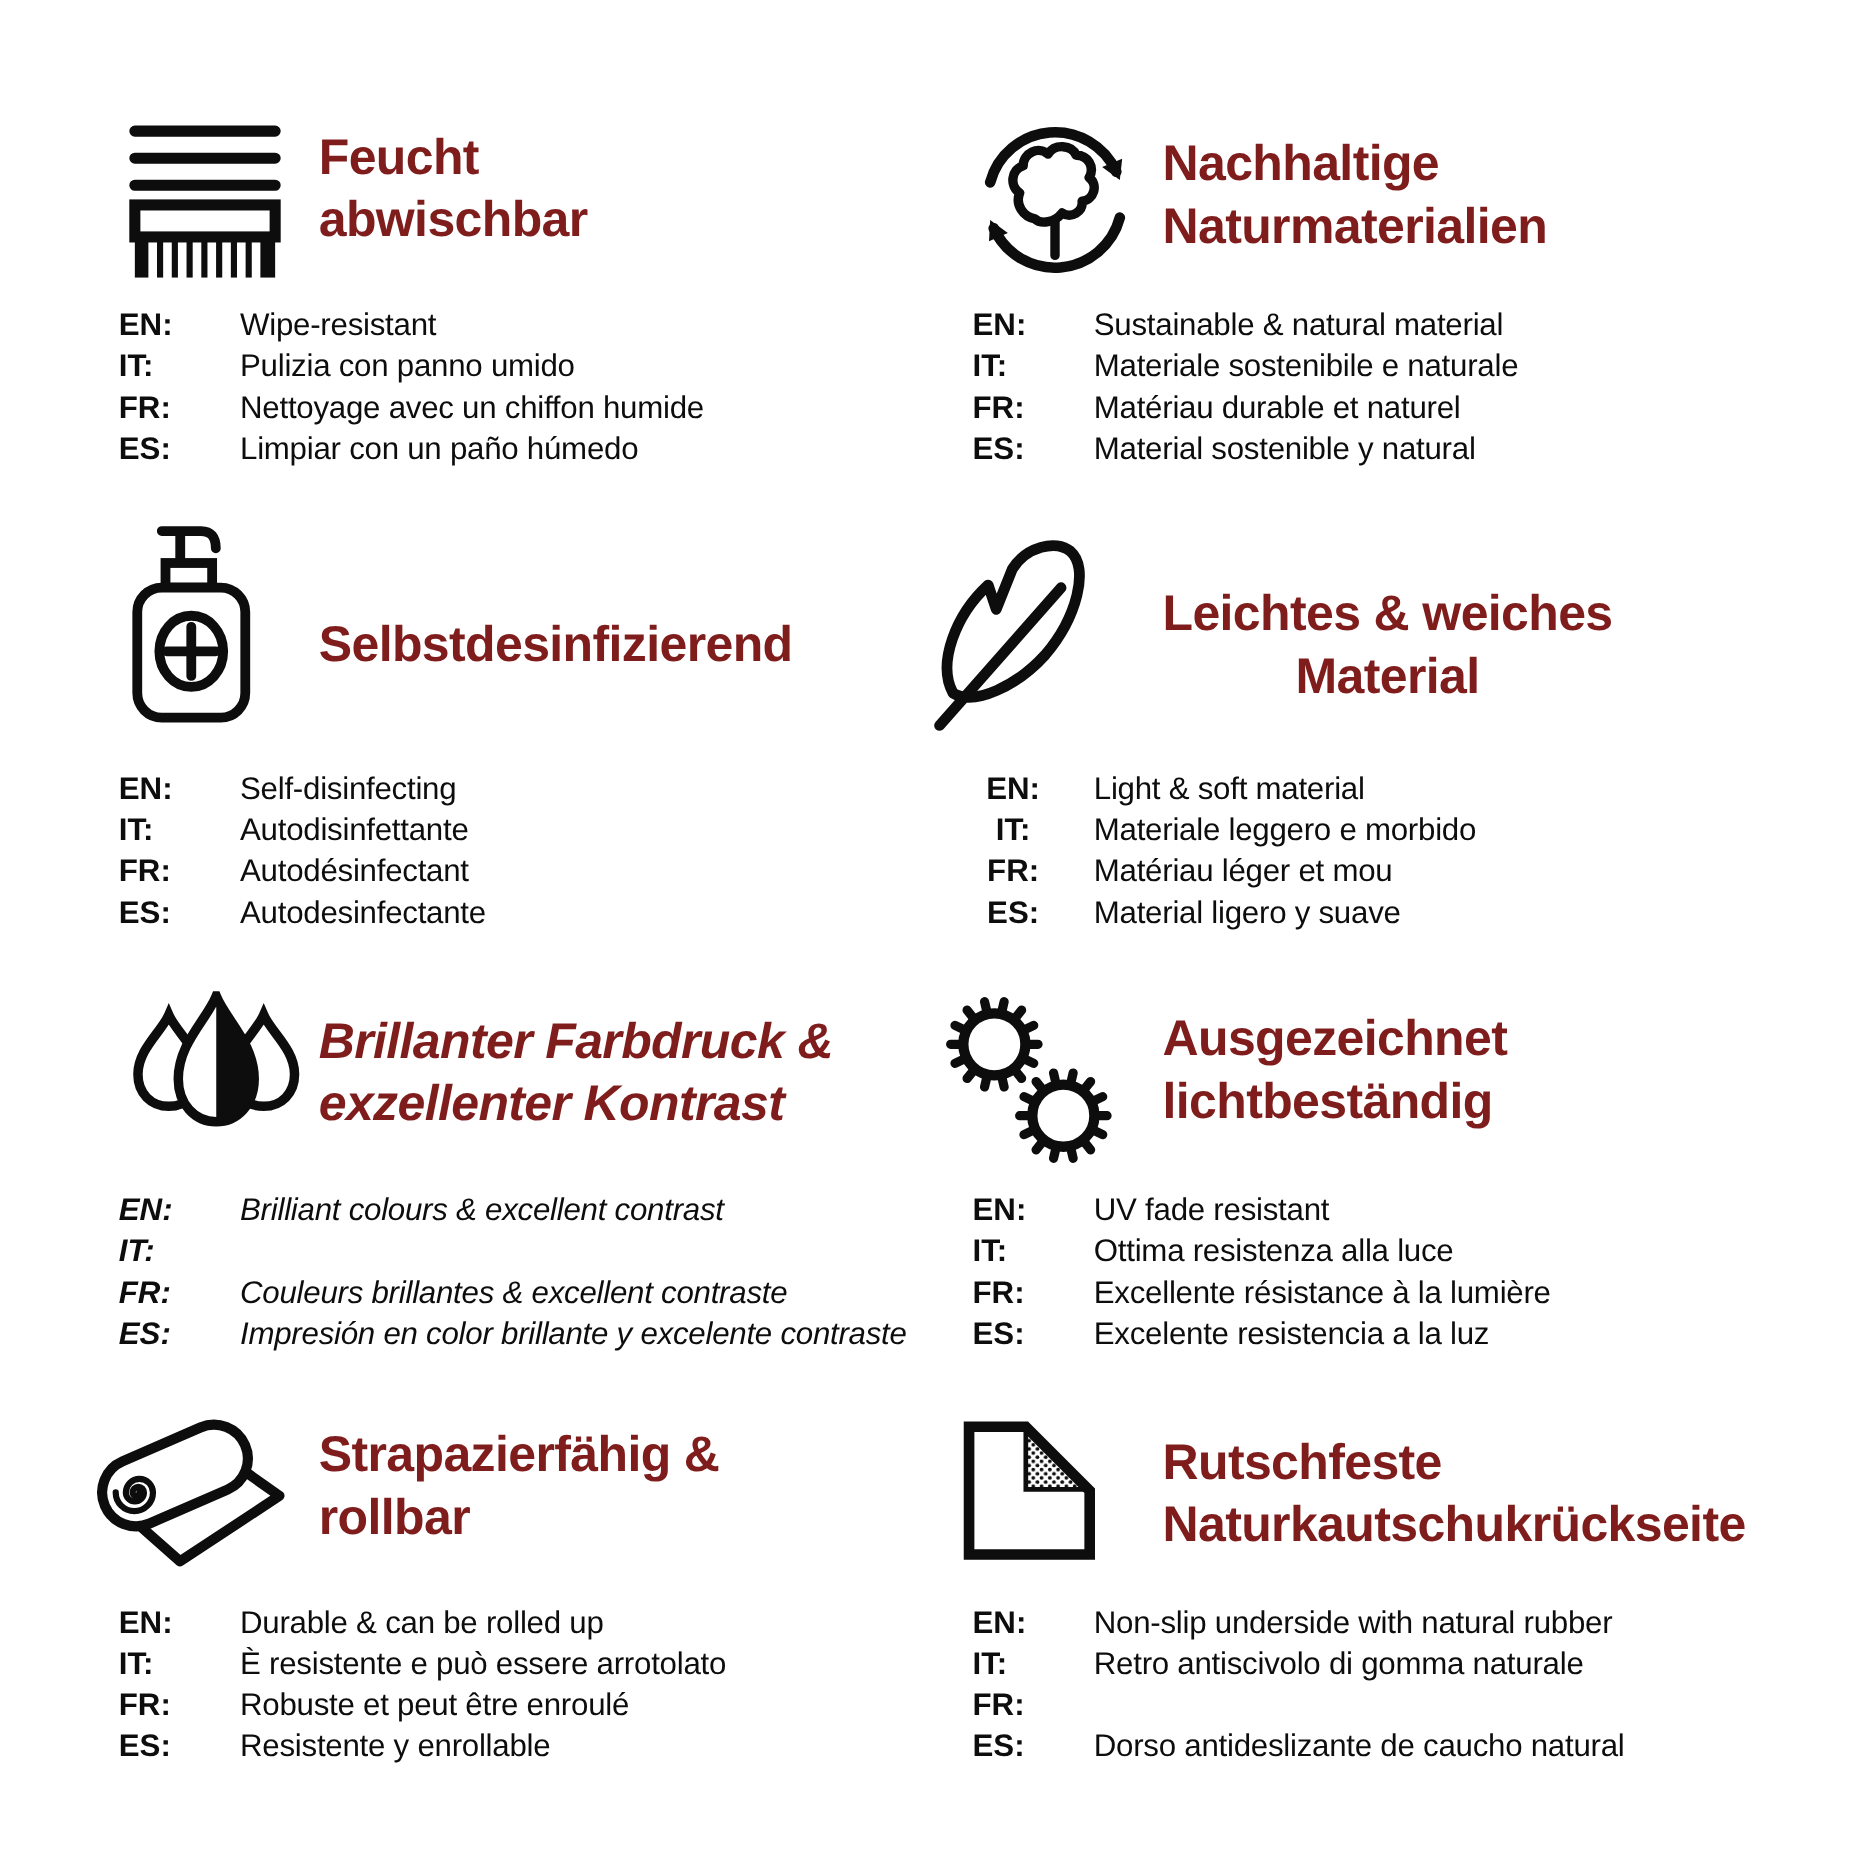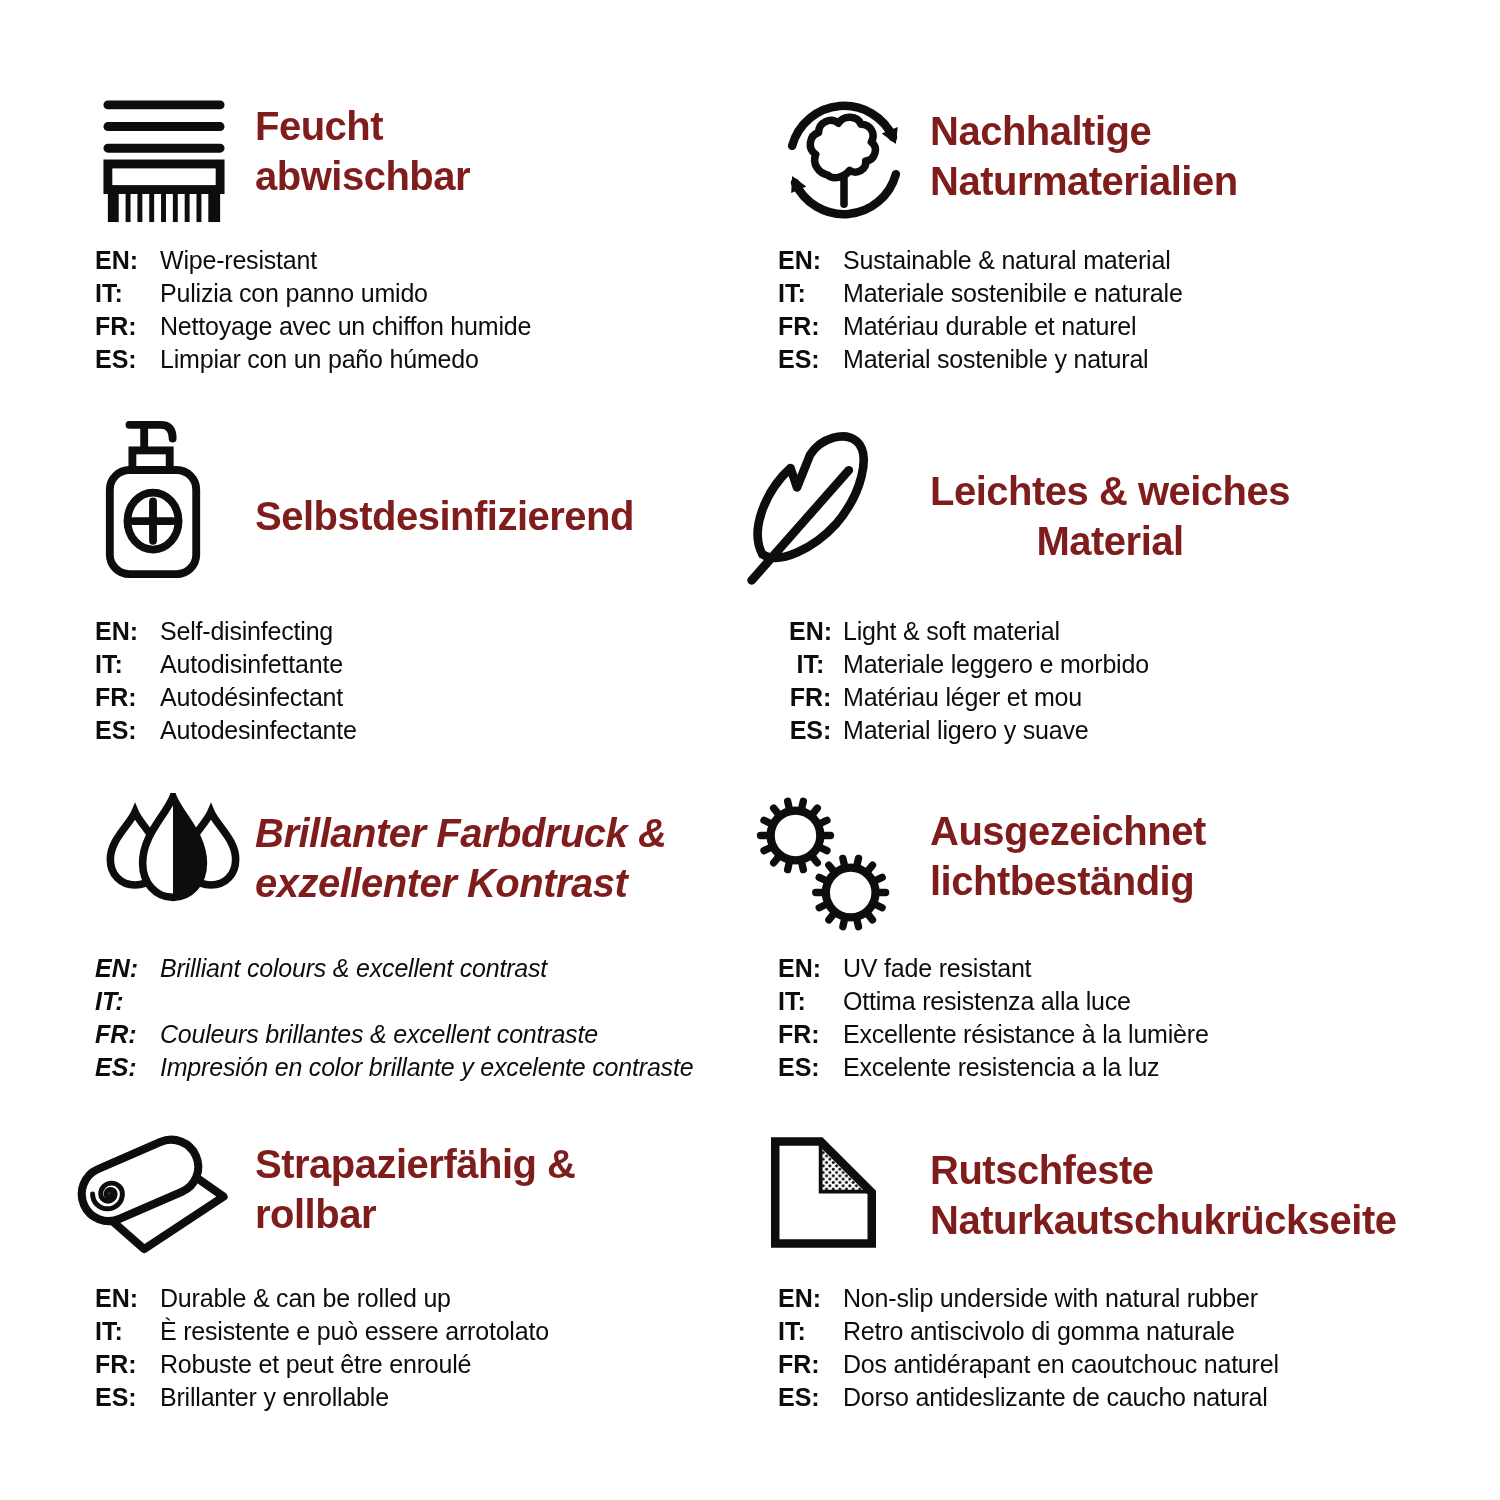--- a/index.html
+++ b/index.html
@@ -10,21 +10,21 @@
   .feature{position:absolute;width:672px;height:300px;}
   .icon-box{position:absolute;}
   .icon-box svg{width:100%;height:100%;display:block;}
   .title{
     position:absolute;margin:0;font-size:40px;line-height:50px;font-weight:700;
     letter-spacing:-0.5px;white-space:pre-line;color:#7f1d1d;
   }
   .trans{position:absolute;left:0;margin:0;padding:0;list-style:none;width:700px;}
   .trans li{display:flex;line-height:33px;font-size:25px;white-space:nowrap;}
   .trans .lang{width:65px;font-weight:700;flex:0 0 65px;}
-  .trans .txt{font-weight:400;letter-spacing:-0.2px;}
+  .trans .txt{font-weight:400;letter-spacing:-0.2px;margin-left:32px;}
 </style>
 </head>
 <body>
 
 <section class="feature" style="left:95px;top:90px;">
   <div class="icon-box" style="left:5px;top:7px;width:128px;height:128px;">
     <svg viewBox="0 0 130 130">
       <path d="M8 8 H122 M8 30 H122 M8 52 H122" stroke="#0d0d0d" stroke-width="9" stroke-linecap="round" fill="none"></path>
       <rect x="8" y="94" width="114" height="33" fill="#0d0d0d"></rect>
       <g fill="#ffffff">
@@ -239,21 +239,21 @@
     <li>
         <span class="lang">IT:</span>
         <span class="txt">È resistente e può essere arrotolato</span>
       </li>
     <li>
         <span class="lang">FR:</span>
         <span class="txt">Robuste et peut être enroulé</span>
       </li>
     <li>
         <span class="lang">ES:</span>
-        <span class="txt">Brillanter y enrollable</span>
+        <span class="txt">Resistente y enrollable</span>
       </li>
   </ul>
 </section>
 
 <section class="feature" style="left:778px;top:1125px;">
   <div class="icon-box" style="left:-17px;top:6px;width:125px;height:123px;">
     <svg viewBox="0 0 130 130">
       <defs>
         <pattern id="dotpat" width="7" height="7" patternUnits="userSpaceOnUse">
           <rect width="7" height="7" fill="#ffffff"></rect>
@@ -271,20 +271,19 @@
     <li>
         <span class="lang">EN:</span>
         <span class="txt">Non-slip underside with natural rubber</span>
       </li>
     <li>
         <span class="lang">IT:</span>
         <span class="txt">Retro antiscivolo di gomma naturale</span>
       </li>
     <li>
         <span class="lang">FR:</span>
-        <span class="txt">Dos antidérapant en caoutchouc naturel</span>
       </li>
     <li>
         <span class="lang">ES:</span>
         <span class="txt">Dorso antideslizante de caucho natural</span>
       </li>
   </ul>
 </section>
 
 </body></html>

